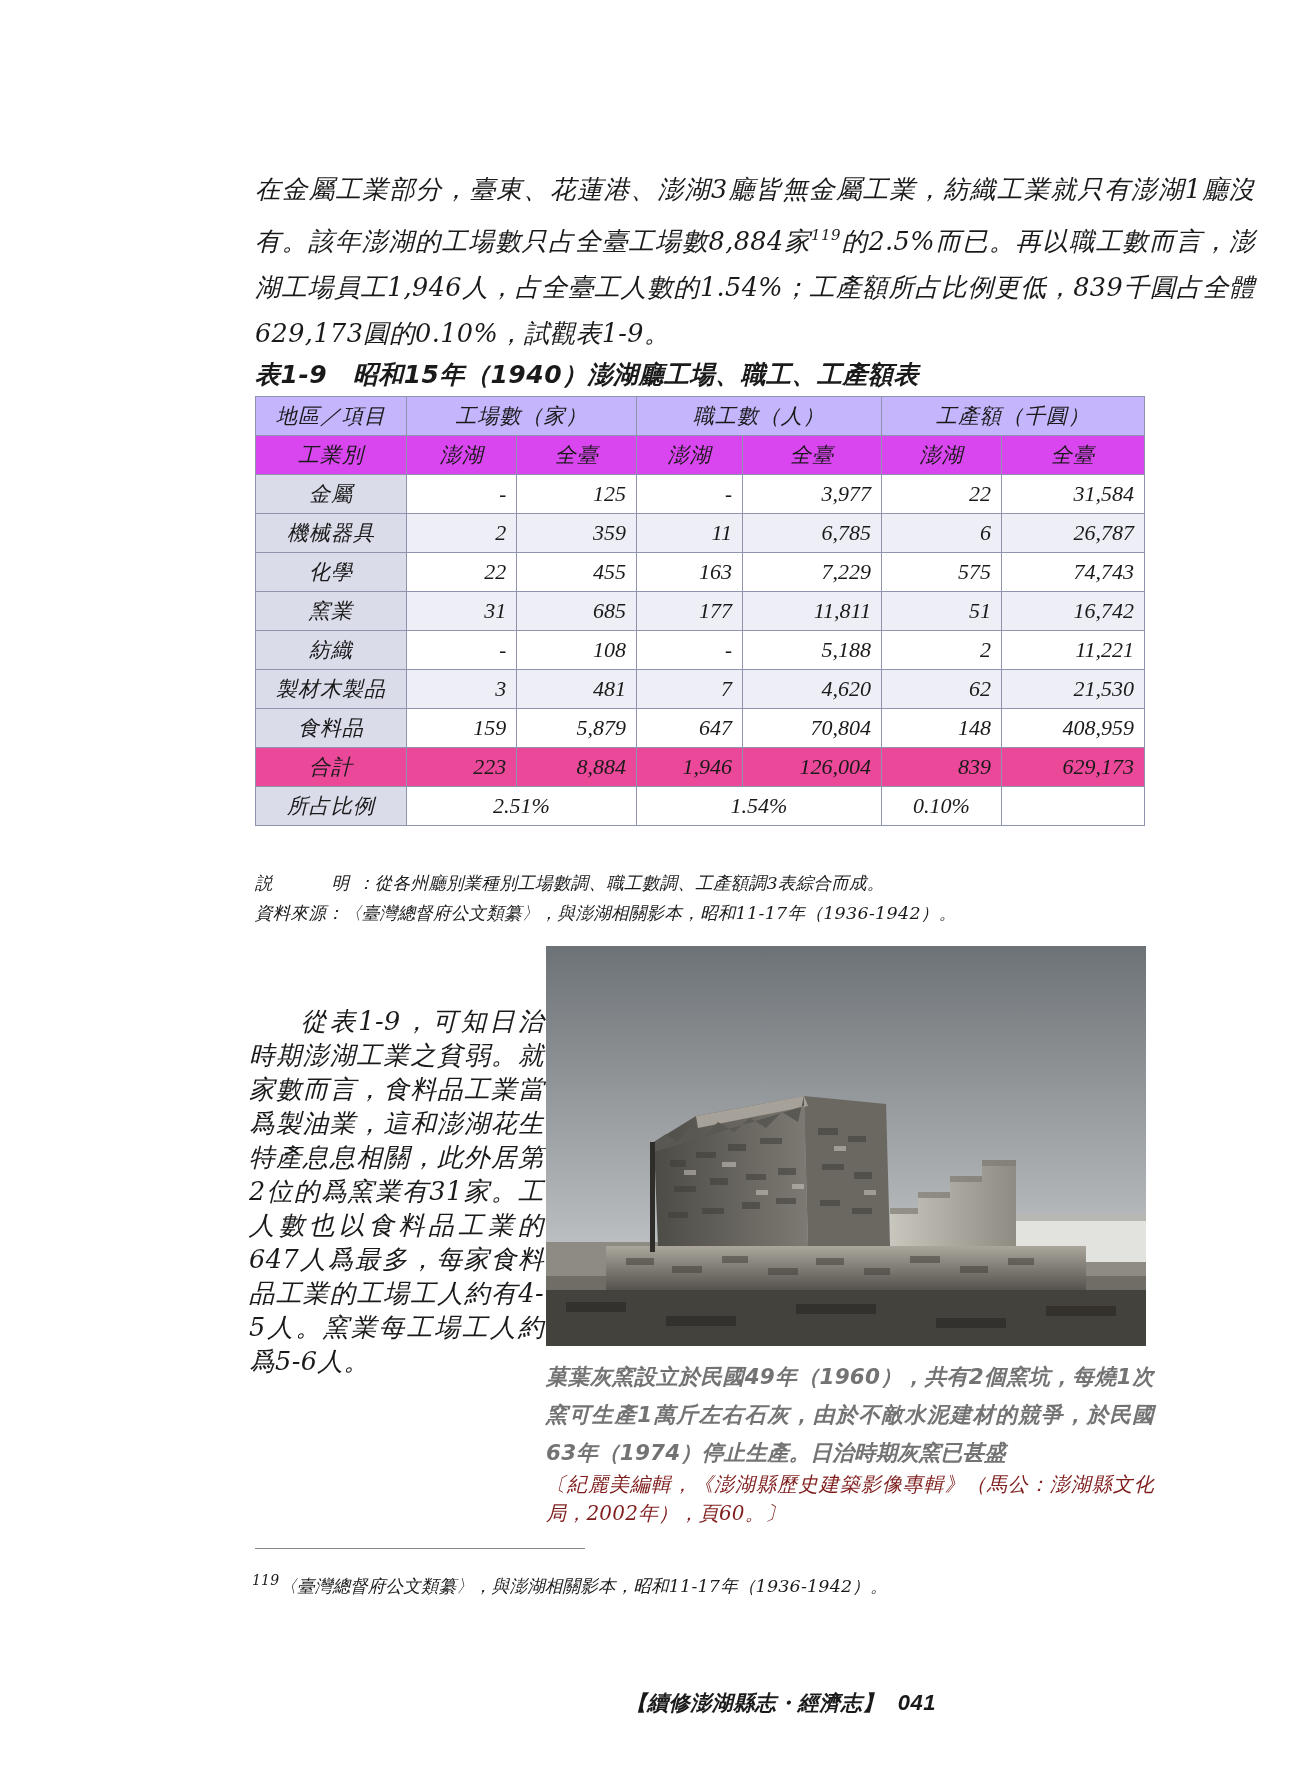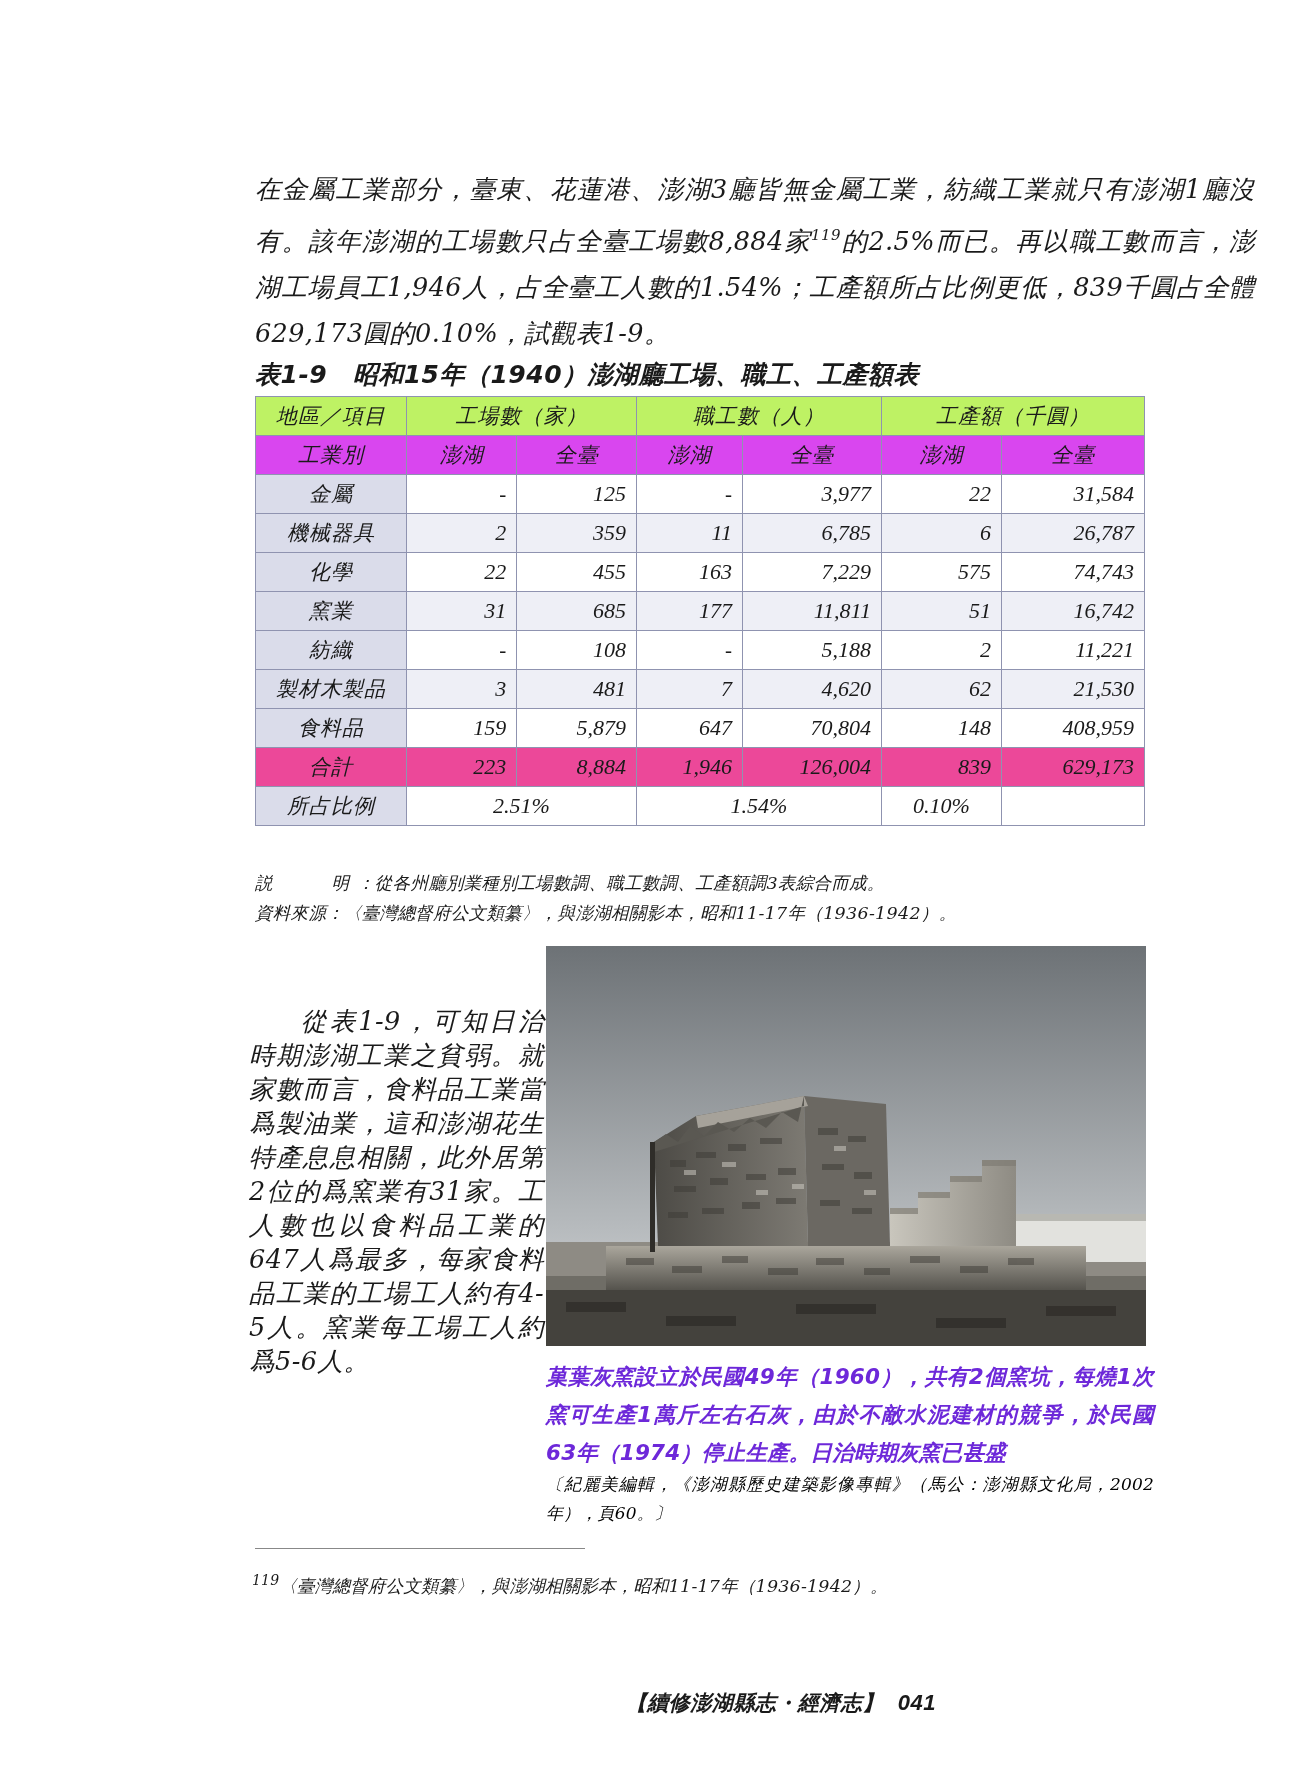--- a/index.html
+++ b/index.html
@@ -64,21 +64,21 @@
     font-size: 21px;
     font-family: "DejaVu Serif", serif;
   }
   table.stat td, table.stat th {
     border: 1px solid #8f93b0;
     height: 38px;
     padding: 0 10px;
     font-weight: normal;
   }
   .hdr1 td {
-    background: #bef264;
+    background: #c4b5fd;
     text-align: center;
     font-size: 21px;
     letter-spacing: 1px;
   }
   .hdr2 td {
     background: #d946ef;
     text-align: center;
     letter-spacing: 1px;
   }
   .rowlabel {
@@ -150,34 +150,34 @@
 
   
   .photo-cap {
     position: absolute;
     left: 546px;
     top: 1358px;
     width: 608px;
     font-family: "DejaVu Sans", sans-serif;
     font-size: 21.5px;
     line-height: 38px;
-    color: #6d28d9;
+    color: #737373;
     font-weight: bold;
     letter-spacing: 0.2px;
     text-align: justify;
     text-justify: inter-character;
   }
   .photo-src {
     position: absolute;
     left: 546px;
     top: 1470px;
     width: 608px;
-    font-size: 17px;
+    font-size: 20px;
     line-height: 29px;
-    color: #000000;
+    color: #7f1d1d;
     letter-spacing: 0.2px;
     text-align: justify;
   }
 
   
   .fn-rule {
     position: absolute;
     left: 255px;
     top: 1548px;
     width: 330px;

